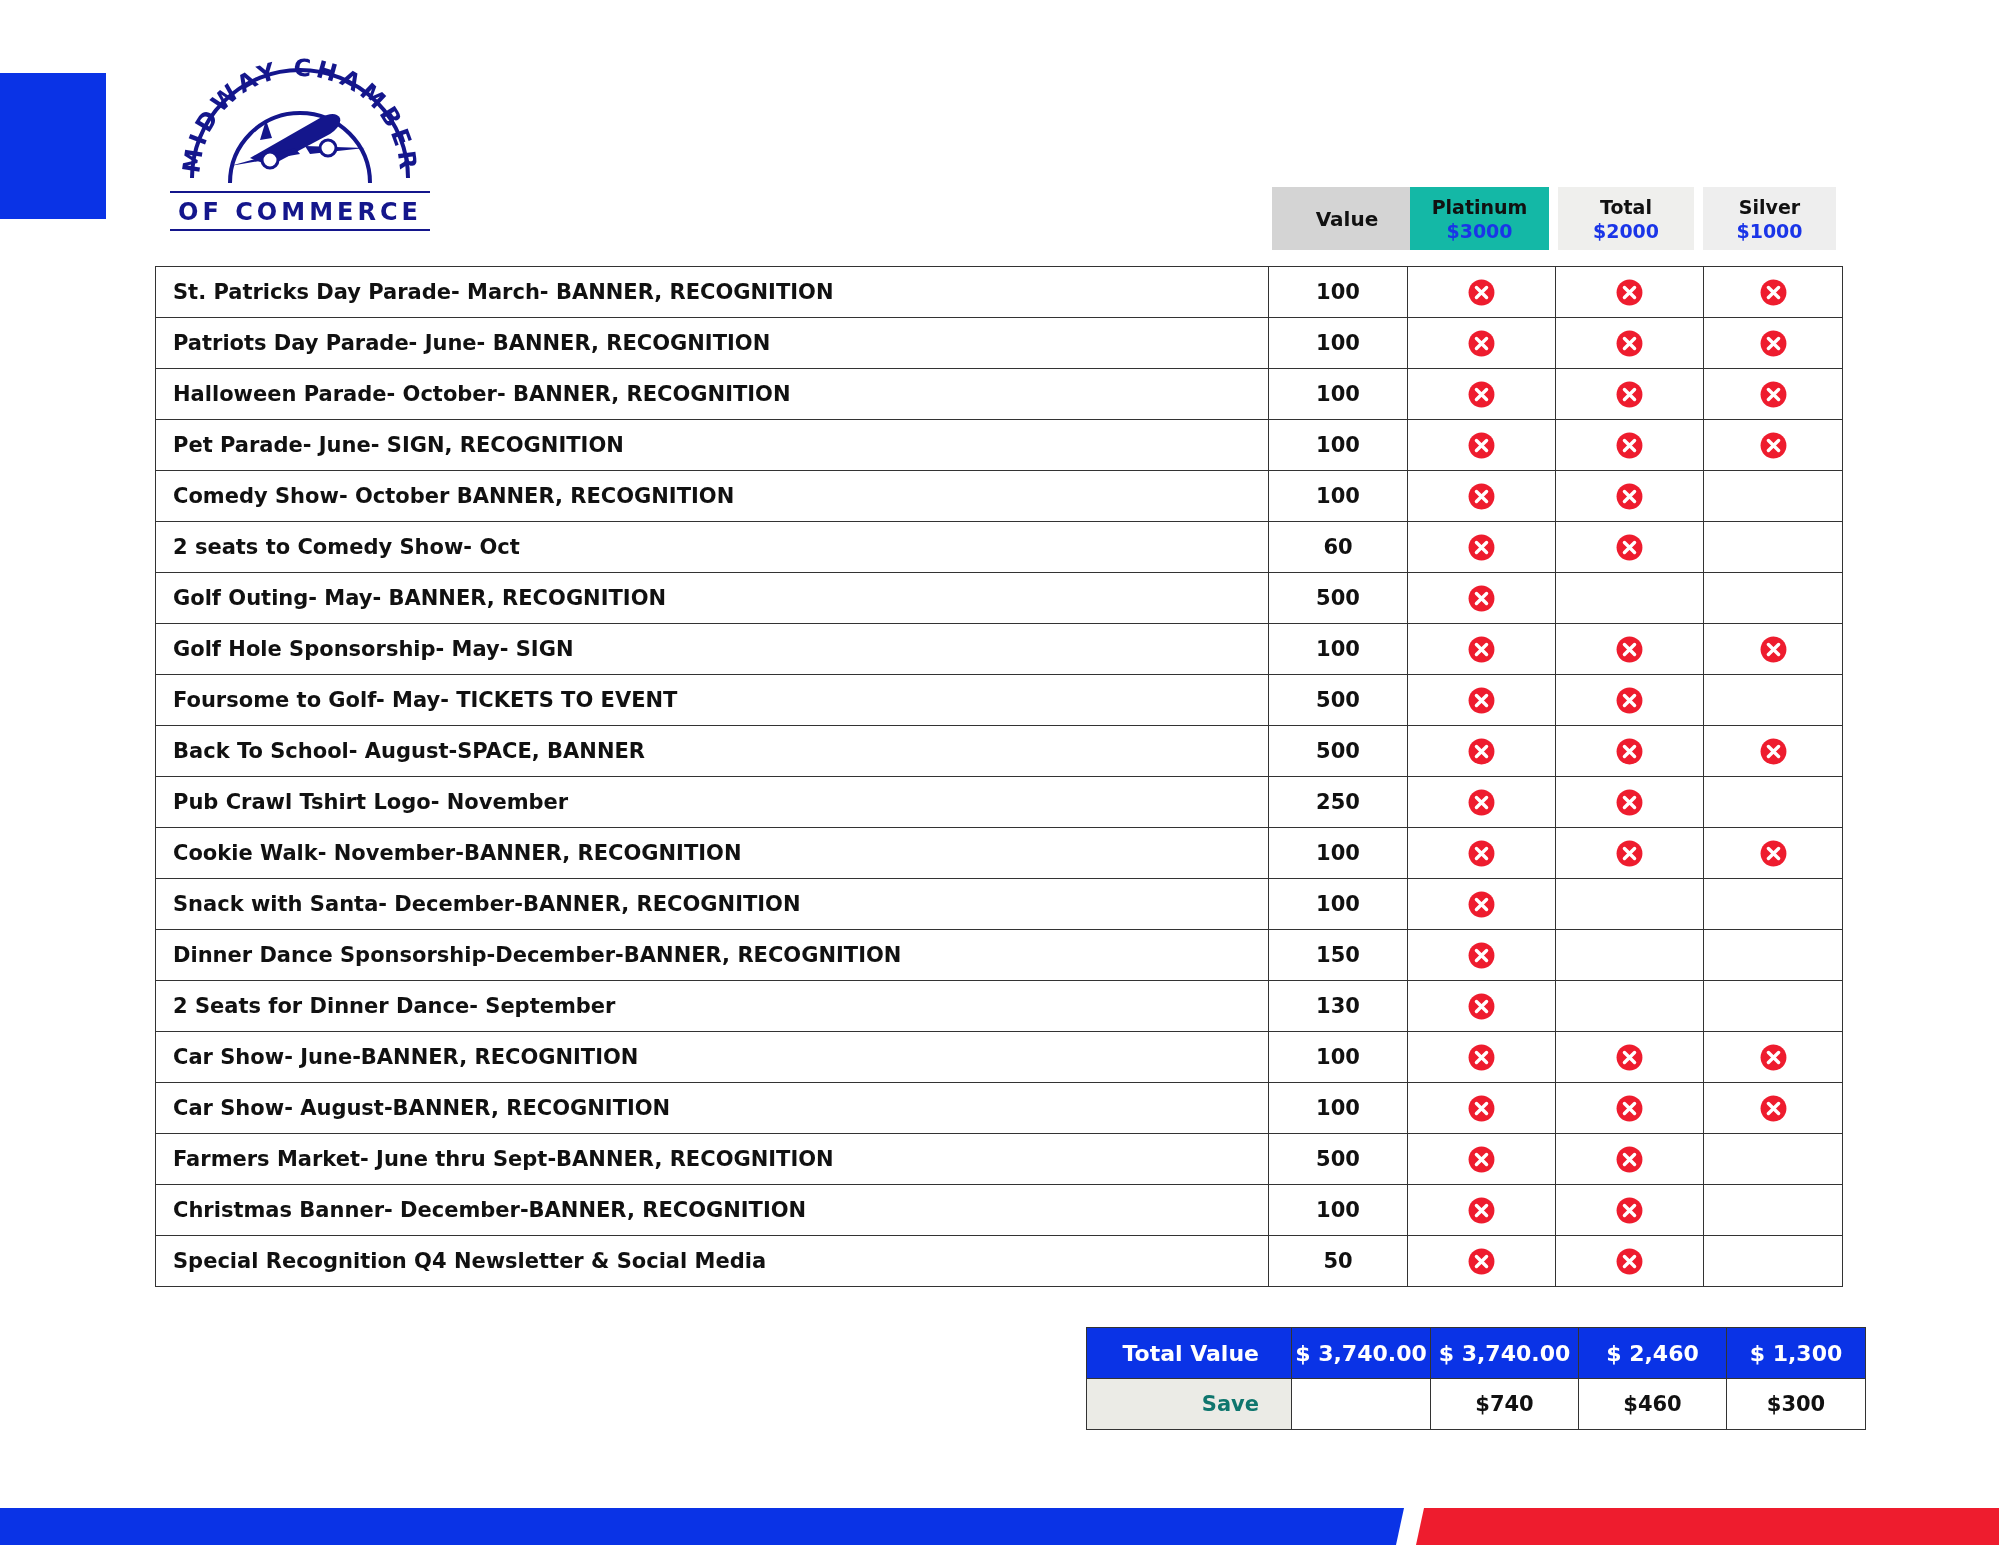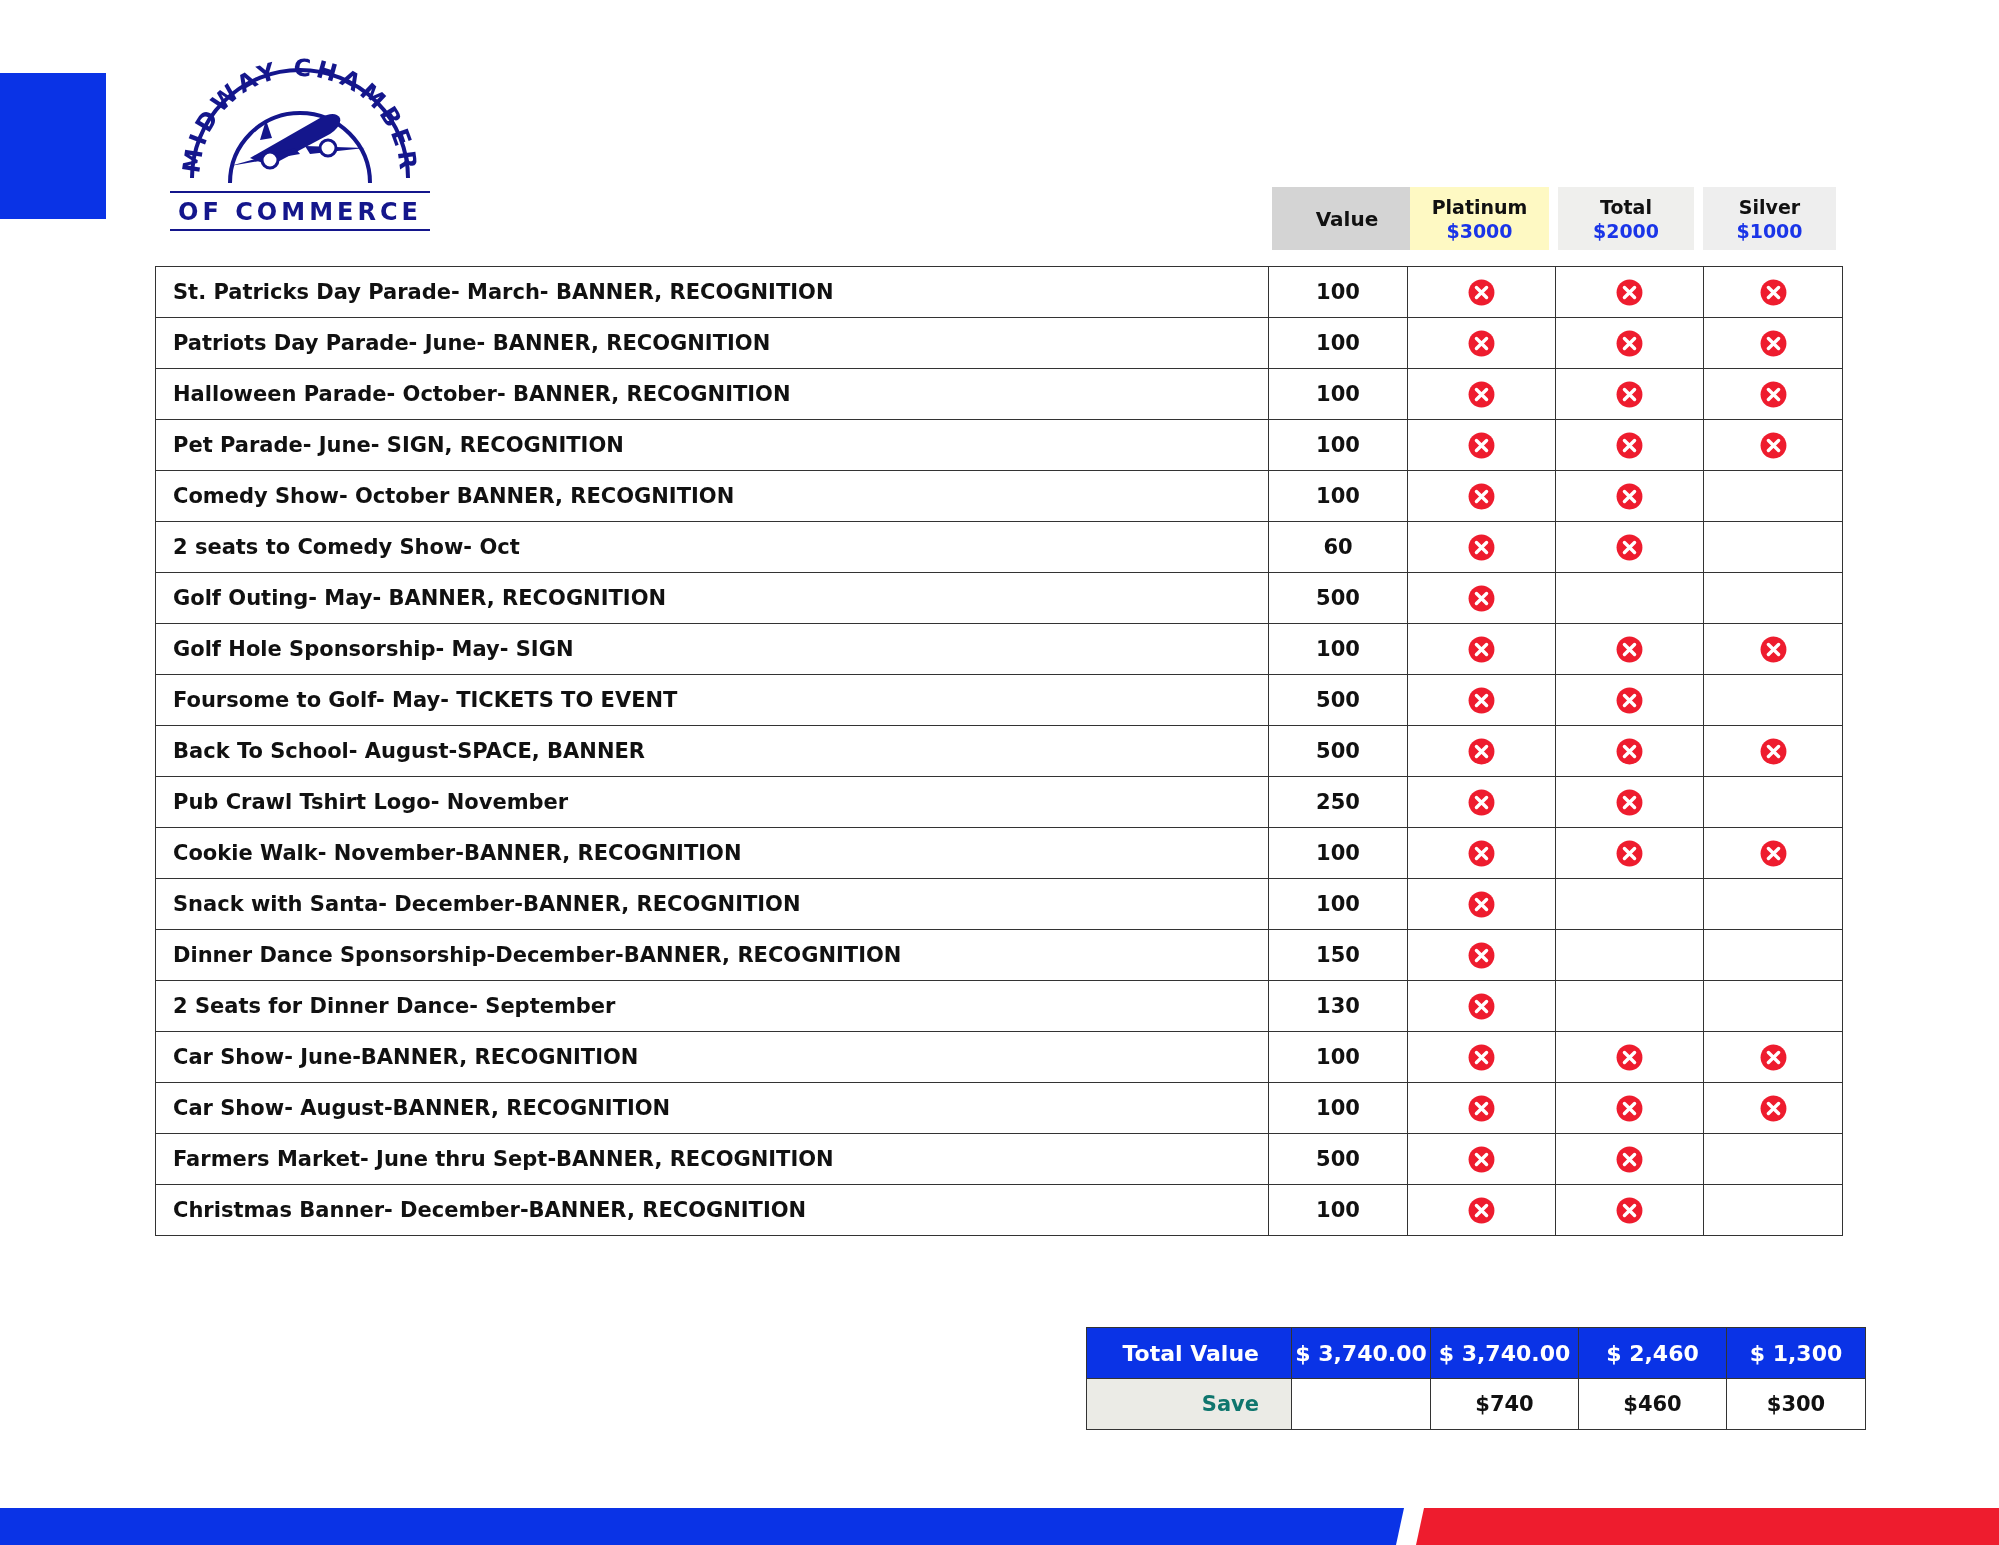--- a/index.html
+++ b/index.html
@@ -5,21 +5,21 @@
   html, body { margin: 0; padding: 0; }
   body {
     width: 1999px; height: 1545px; position: relative; overflow: hidden;
     background: #ffffff; font-family: "DejaVu Sans", sans-serif; color: #111;
   }
   .blue-block { position: absolute; left: 0; top: 73px; width: 106px; height: 146px; background: #0a33e6; }
   .logo { position: absolute; left: 170px; top: 48px; width: 260px; height: 185px; }
   .hdr { position: absolute; top: 187px; height: 63px; display: flex; flex-direction: column; align-items: center; justify-content: center; font-weight: bold; font-size: 19px; line-height: 24px; }
   .hdr .price { color: #1a35e8; }
   .hdr-value { left: 1272px; width: 150px; background: #d4d4d4; font-size: 20px; }
-  .hdr-plat { left: 1410px; width: 139px; background: #fef9c3; }
+  .hdr-plat { left: 1410px; width: 139px; background: #14b8a6; }
   .hdr-gold { left: 1558px; width: 136px; background: #efefed; }
   .hdr-silver { left: 1703px; width: 133px; background: #eeeeee; }
 
   table.main { position: absolute; left: 155px; top: 266px; border-collapse: collapse; table-layout: fixed; width: 1683px; }
   table.main td { border: 1.5px solid #333; height: 50px; padding: 0; font-weight: bold; font-size: 21px; }
   td.desc { width: 1095px; padding-left: 17px !important; text-align: left; }
   td.val { width: 138px; text-align: center; font-size: 20px; }
   td.tier { width: 147px; text-align: center; }
   td.tier.last { width: 138px; }
   .xicon { display: inline-block; width: 27px; height: 27px; vertical-align: middle; }
@@ -336,20 +336,33 @@
         <td class="tier"><span class="xicon"><svg viewBox="0 0 24 24" width="27" height="27">
               <circle cx="12" cy="12" r="11.5" fill="#ee1c2e"></circle>
               <path d="M7.5 7.5 L16.5 16.5 M16.5 7.5 L7.5 16.5" stroke="#fff" stroke-width="3" stroke-linecap="round"></path>
             </svg></span></td>
         <td class="tier"><span class="xicon"><svg viewBox="0 0 24 24" width="27" height="27">
               <circle cx="12" cy="12" r="11.5" fill="#ee1c2e"></circle>
               <path d="M7.5 7.5 L16.5 16.5 M16.5 7.5 L7.5 16.5" stroke="#fff" stroke-width="3" stroke-linecap="round"></path>
             </svg></span></td>
         <td class="tier last"></td>
       </tr>
+      <tr>
+        <td class="desc">Special Recognition Q4 Newsletter &amp; Social Media</td>
+        <td class="val">50</td>
+        <td class="tier"><span class="xicon"><svg viewBox="0 0 24 24" width="27" height="27">
+              <circle cx="12" cy="12" r="11.5" fill="#ee1c2e"></circle>
+              <path d="M7.5 7.5 L16.5 16.5 M16.5 7.5 L7.5 16.5" stroke="#fff" stroke-width="3" stroke-linecap="round"></path>
+            </svg></span></td>
+        <td class="tier"><span class="xicon"><svg viewBox="0 0 24 24" width="27" height="27">
+              <circle cx="12" cy="12" r="11.5" fill="#ee1c2e"></circle>
+              <path d="M7.5 7.5 L16.5 16.5 M16.5 7.5 L7.5 16.5" stroke="#fff" stroke-width="3" stroke-linecap="round"></path>
+            </svg></span></td>
+        <td class="tier last"></td>
+      </tr>
     </tbody>
 </table>
 
 <table class="totals">
   <tbody>
       <tr class="total">
     <td class="label">Total Value</td>
     <td class="c1">$ 3,740.00</td>
     <td class="c2">$ 3,740.00</td>
     <td class="c3">$ 2,460</td>

